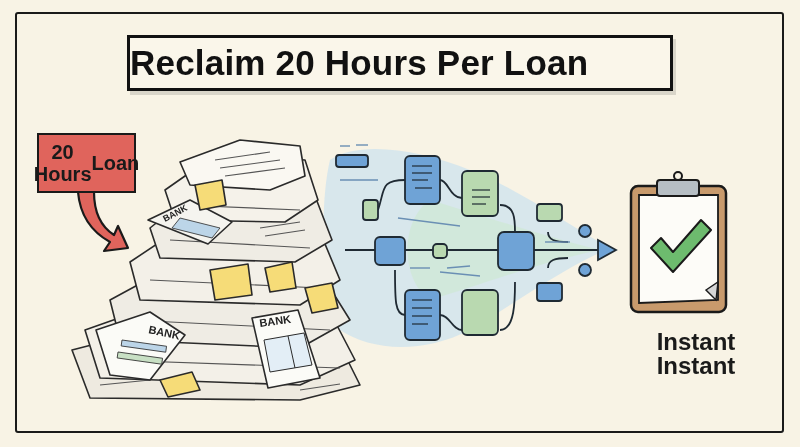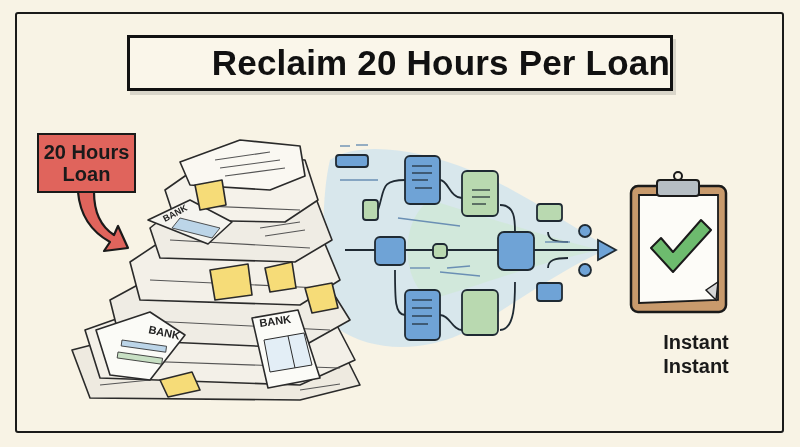--- a/index.html
+++ b/index.html
@@ -1,22 +1,22 @@
 <!DOCTYPE html>
 <html><head>
 <meta charset="utf-8">
 <style>
   html,body{margin:0;padding:0;}
   body{width:800px;height:447px;background:#f8f3e5;position:relative;overflow:hidden;font-family:"Liberation Sans",sans-serif;}
   .frame{position:absolute;left:15px;top:12px;width:769px;height:421px;border:2.5px solid #1a1a1a;border-radius:3px;box-sizing:border-box;}
-  .title-box{position:absolute;left:127px;top:35px;width:546px;height:56px;border:3px solid #111;background:#faf6ea;box-sizing:border-box;box-shadow:3px 4px 0 rgba(0,0,0,0.12);display:flex;align-items:center;justify-content:flex-end;}
+  .title-box{position:absolute;left:127px;top:35px;width:546px;height:56px;border:3px solid #111;background:#faf6ea;box-sizing:border-box;box-shadow:3px 4px 0 rgba(0,0,0,0.12);display:flex;align-items:center;justify-content:flex-start;}
   .title{font-weight:700;font-size:35px;color:#111;letter-spacing:0.2px;}
-  .lost-box{position:absolute;left:37px;top:133px;width:99px;height:60px;background:#e0645c;border:2.5px solid #1a1a1a;box-sizing:border-box;display:flex;flex-direction:column;align-items:center;justify-content:center;}
+  .lost-box{position:absolute;left:37px;top:133px;width:99px;height:60px;background:#e0645c;border:2.5px solid #1a1a1a;box-sizing:border-box;display:flex;align-items:center;justify-content:center;}
   .lost-text{font-weight:700;font-size:20px;line-height:22px;color:#1a1a1a;text-align:center;}
-  .approval{position:absolute;left:636px;top:330px;width:120px;text-align:center;font-weight:700;font-size:20px;line-height:24px;color:#1a1a1a;}
+  .approval{position:absolute;left:636px;top:330px;width:120px;text-align:center;font-weight:700;font-size:24px;line-height:24px;color:#1a1a1a;}
   svg.art{position:absolute;left:0;top:0;}
 </style>
 </head>
 <body>
 
 <div class="frame"></div>
 
 <div class="title-box">
   <span class="title">Reclaim 20 Hours Per Loan</span>
 </div>

